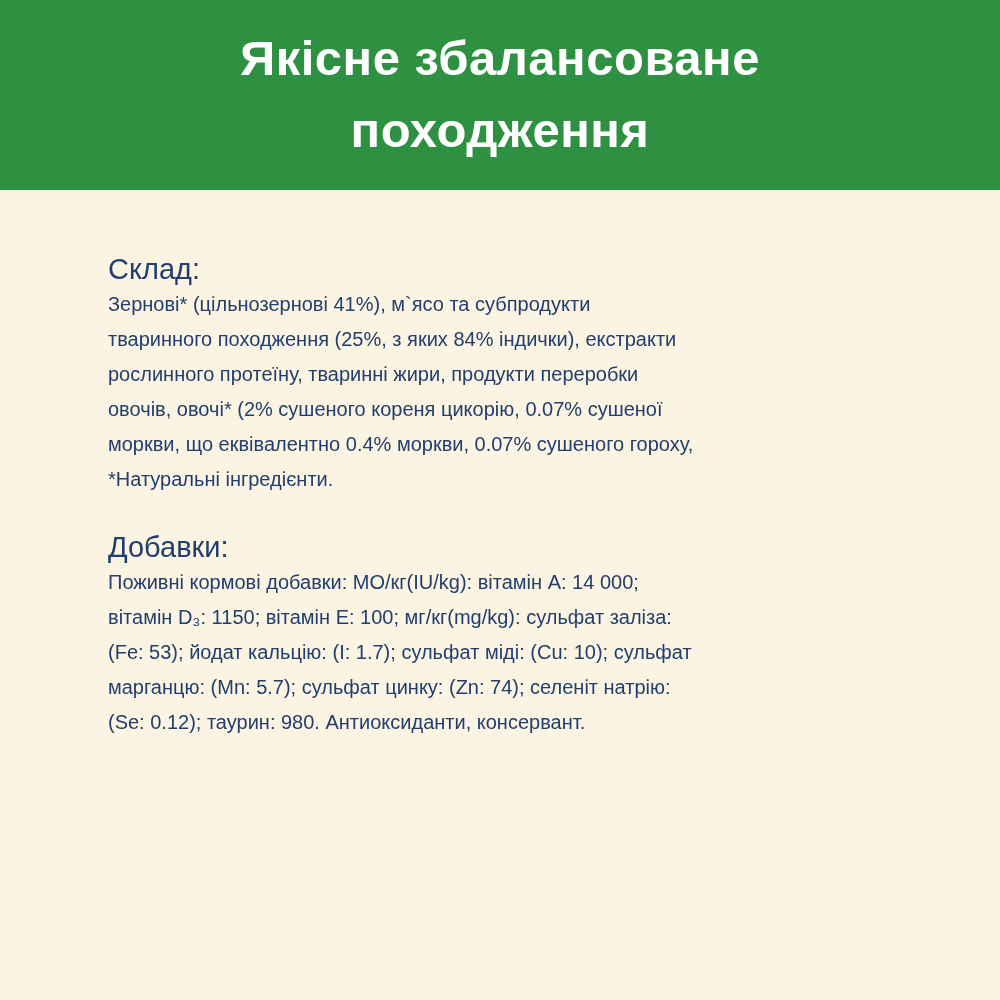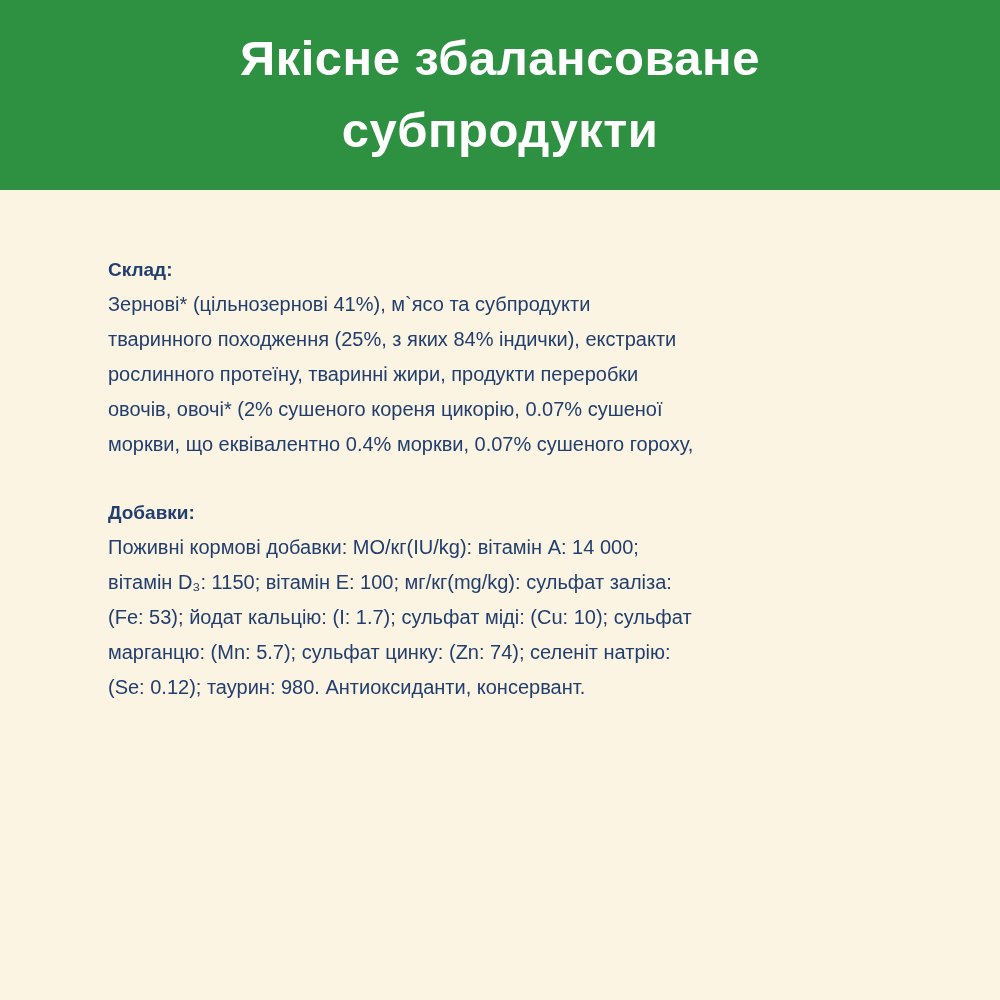--- a/index.html
+++ b/index.html
@@ -36,50 +36,51 @@
     text-align:center;
   }
   .content{
     padding:62px 95px 0 108px;
     color:var(--text);
   }
   .section{
     margin-bottom:33px;
   }
   .section h2{
-    font-size:19px;
-    font-weight:700;
+    font-size:29px;
+    font-weight:400;
     line-height:35px;
     margin-bottom:0;
   }
   .line{
     font-size:20px;
     line-height:35px;
     white-space:nowrap;
   }
 </style>
 </head>
 <body>
 
 <div class="canvas">
 
   <header class="band">
     <div class="title-line">Якісне збалансоване</div>
-    <div class="title-line">субпродукти</div>
+    <div class="title-line">походження</div>
   </header>
 
   <main class="content">
 
     <section class="section">
       <h2>Склад:</h2>
       <div class="line">Зернові* (цільнозернові 41%), м`ясо та субпродукти</div>
       <div class="line">тваринного походження (25%, з яких 84% індички), екстракти</div>
       <div class="line">рослинного протеїну, тваринні жири, продукти переробки</div>
       <div class="line">овочів, овочі* (2% сушеного кореня цикорію, 0.07% сушеної</div>
       <div class="line">моркви, що еквівалентно 0.4% моркви, 0.07% сушеного гороху,</div>
+      <div class="line">*Натуральні інгредієнти.</div>
     </section>
 
     <section class="section">
       <h2>Добавки:</h2>
       <div class="line">Поживні кормові добавки: МО/кг(IU/kg): вітамін A: 14 000;</div>
       <div class="line">вітамін D₃: 1150; вітамін E: 100; мг/кг(mg/kg): сульфат заліза:</div>
       <div class="line">(Fe: 53); йодат кальцію: (I: 1.7); сульфат міді: (Cu: 10); сульфат</div>
       <div class="line">марганцю: (Mn: 5.7); сульфат цинку: (Zn: 74); селеніт натрію:</div>
       <div class="line">(Se: 0.12); таурин: 980. Антиоксиданти, консервант.</div>
     </section>

